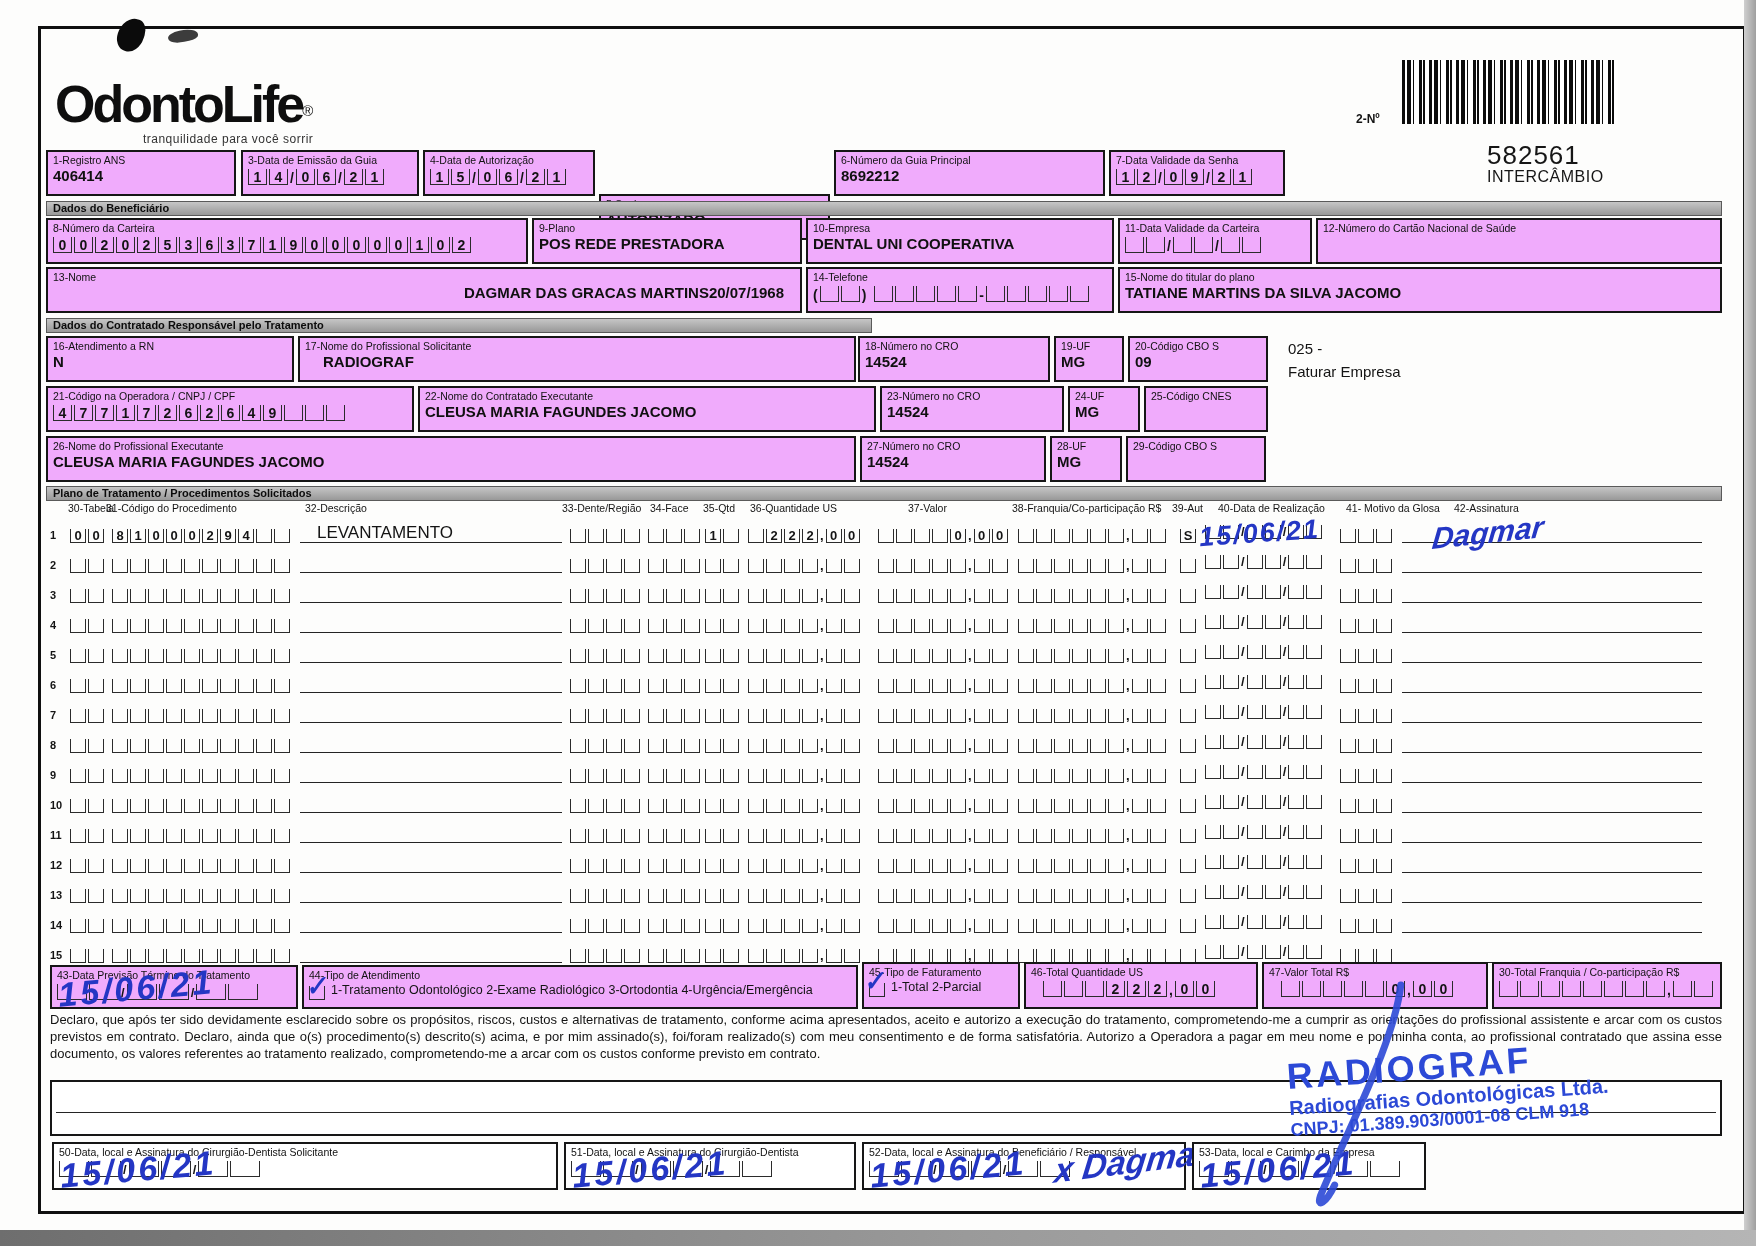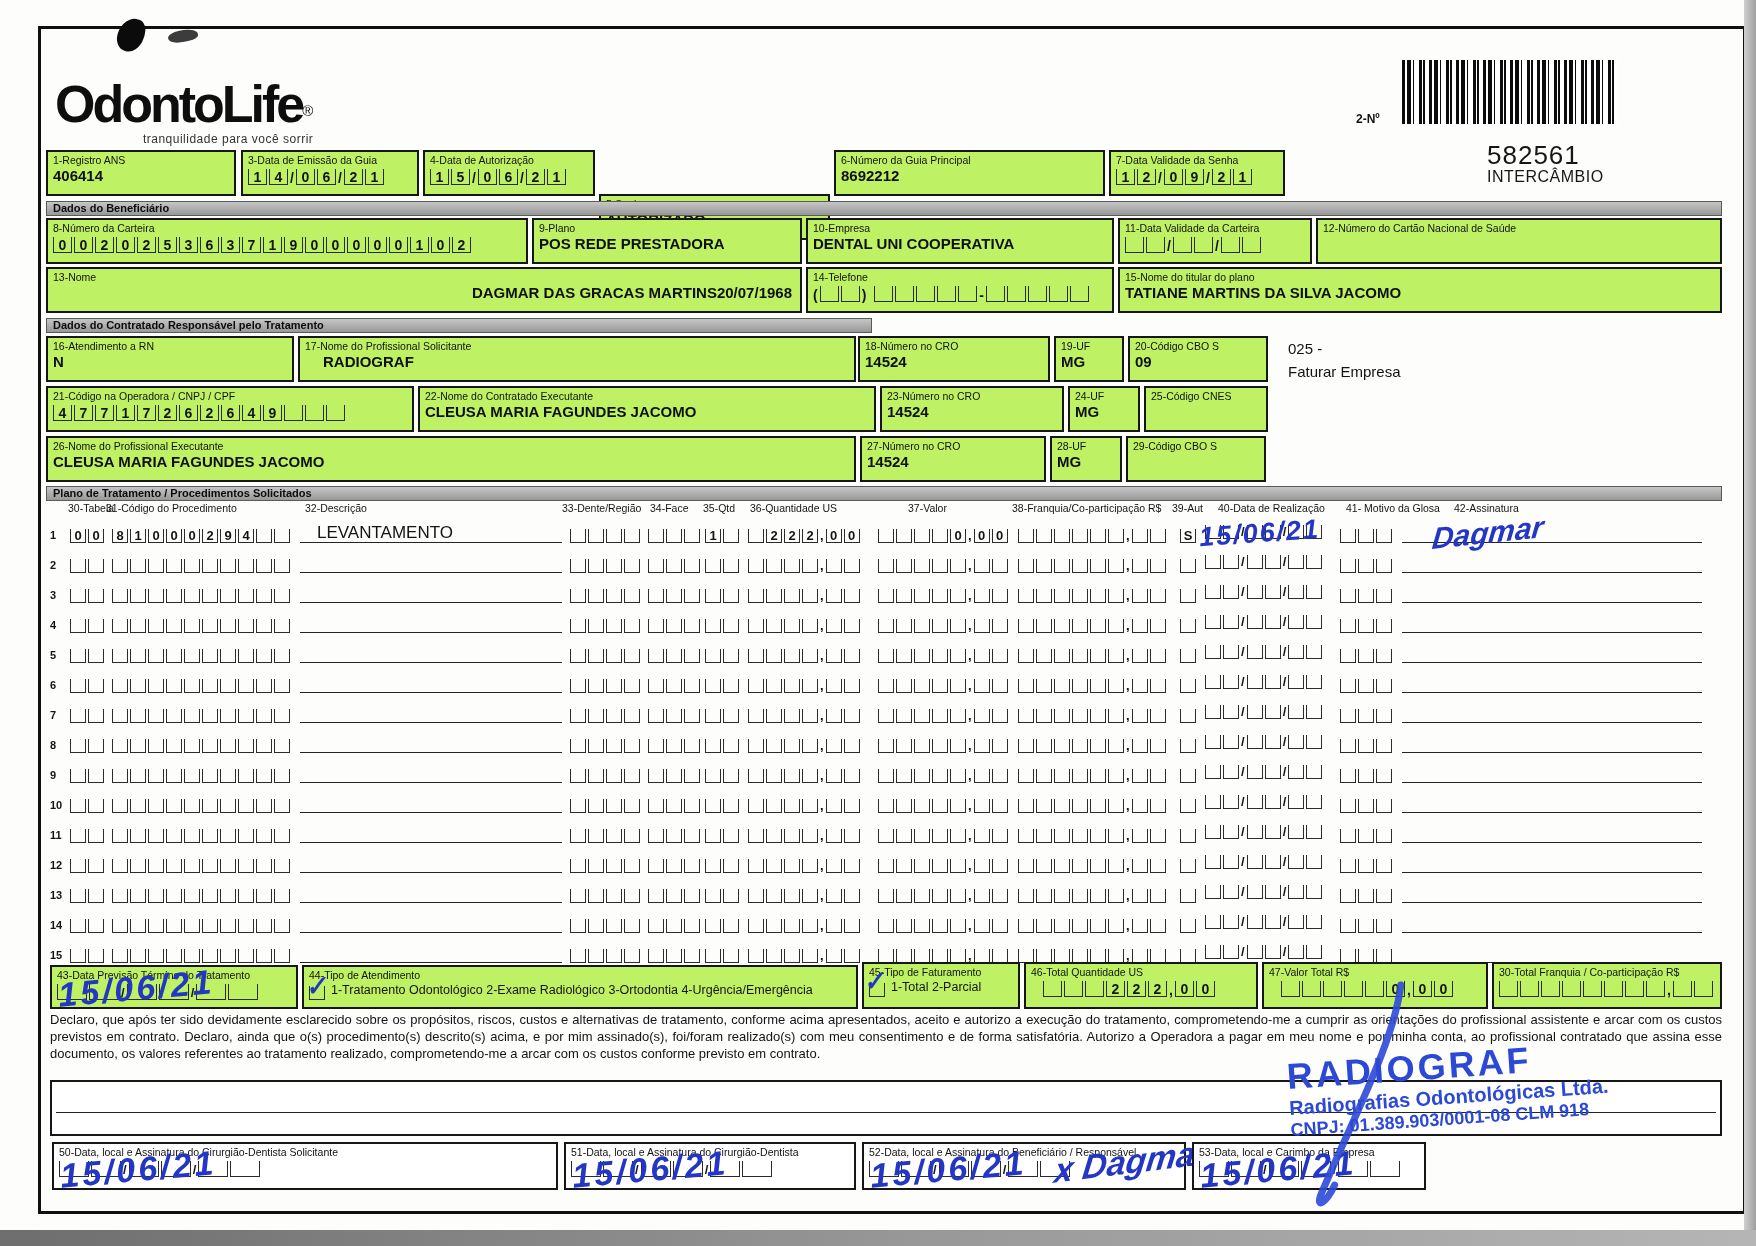--- a/index.html
+++ b/index.html
@@ -16,21 +16,21 @@
   .logo-text{font-size:52px;font-weight:bold;letter-spacing:-3px;color:#0e0e0e;line-height:1;}
   .logo-reg{font-size:15px;vertical-align:super;}
   .logo-tag{font-size:12px;color:#333;text-align:right;margin-top:2px;letter-spacing:.5px;}
   .title{position:absolute;left:520px;top:100px;width:700px;text-align:center;font-size:22px;font-weight:bold;letter-spacing:.5px;}
   .guide-no-label{position:absolute;left:1356px;top:112px;font-size:12px;font-weight:bold;}
   .barcode{position:absolute;left:1402px;top:60px;width:216px;height:64px;
     background:repeating-linear-gradient(90deg,#0c0c0c 0 3px,#fff 3px 5px,#0c0c0c 5px 9px,#fff 9px 11px,#0c0c0c 11px 12px,#fff 12px 17px,#0c0c0c 17px 20px,#fff 20px 21px,#0c0c0c 21px 23px,#fff 23px 27px);}
   .guide-number{position:absolute;left:1487px;top:140px;font-size:26px;letter-spacing:1px;color:#161616;}
   .guide-sub{position:absolute;left:1487px;top:168px;font-size:16px;letter-spacing:.5px;color:#161616;}
   
-  .fbox{position:absolute;background:#bef264;border:2px solid #161616;padding:2px 8px 1px 5px;box-sizing:border-box;height:46px;}
+  .fbox{position:absolute;background:#f0abfc;border:2px solid #161616;padding:2px 16px 1px 5px;box-sizing:border-box;height:46px;}
   .flabel{display:block;font-size:10.5px;line-height:1.15;white-space:nowrap;color:#111;}
   .fvalue{display:block;font-size:15px;font-weight:bold;line-height:1.35;white-space:nowrap;color:#101010;}
   .fvalue-row{display:flex;justify-content:flex-end;}
   .secbar{position:absolute;height:15px;background:linear-gradient(180deg,#c6c6c6,#989898);border:1px solid #5a5a5a;
           font-size:11px;font-weight:bold;line-height:13px;padding:0 6px;box-sizing:border-box;color:#0c0c0c;}
   
   .comb{display:inline-flex;align-items:flex-end;gap:2px;margin-top:3px;}
   .cc{width:16px;height:14px;border-left:1.4px solid #2b2b2b;border-right:1.4px solid #2b2b2b;border-bottom:1.8px solid #2b2b2b;
       box-sizing:border-box;display:inline-flex;align-items:flex-end;justify-content:center;
       font-size:13px;font-weight:bold;line-height:12px;}

